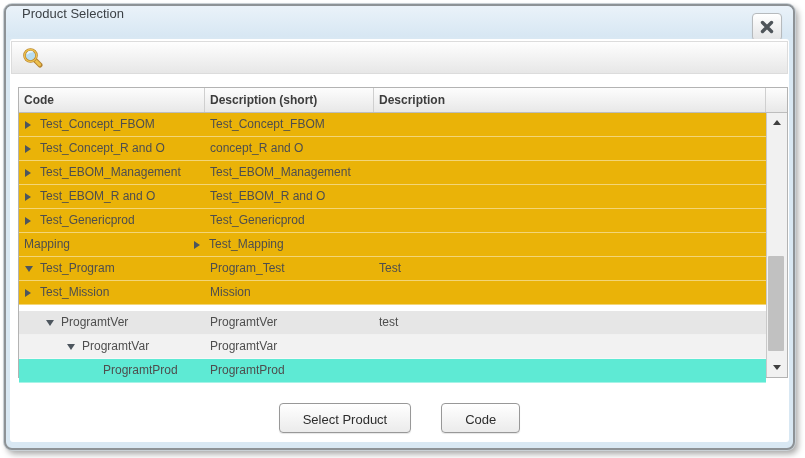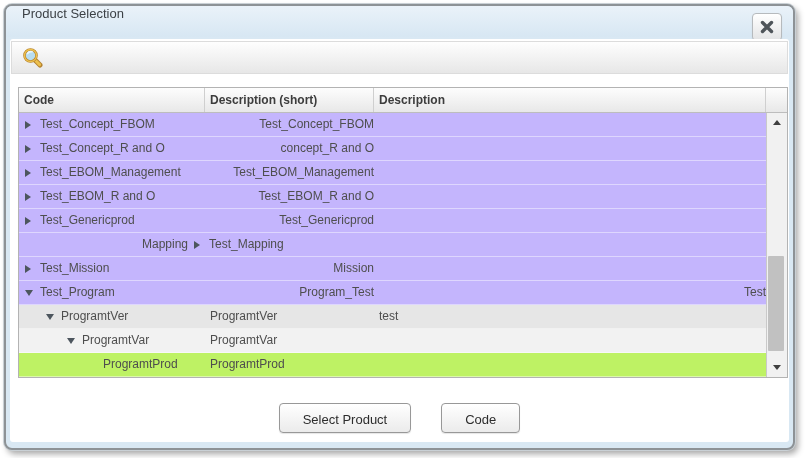--- a/index.html
+++ b/index.html
@@ -41,24 +41,24 @@
     white-space:nowrap; }
   .hc-code  { width:186px; }
   .hc-short { width:169px; }
   .hc-desc  { flex:1; }
   .hc-scroll{ width:21px; border-right:none; padding:0; }
 
   .grid-body { display:flex; height:264px; }
   .rows { width:749px; }
   .row { height:24px; display:flex; font-size:12px; color:#4e4e4e;
     border-bottom:1px solid rgba(255,255,255,0.45); cursor:pointer; }
-  .tone-base  { background:#c4b5fd;text-align:right; }
-  .tone-mid   { background:#e6e6e6; }
+  .tone-base  { background:#eab308; }
+  .tone-mid   { background:#e6e6e6;margin-top:6px; }
   .tone-light { background:#f2f2f2; }
-  .tone-selected { background:#bef264; }
+  .tone-selected { background:#5eead4; }
   .cell { line-height:23px; white-space:nowrap; overflow:hidden; }
   .cell-code  { width:186px; display:flex; align-items:center; }
   .cell-short { width:169px; padding-left:5px; }
   .cell-desc  { flex:1; padding-left:5px; }
   .arrow-slot { width:16px; display:inline-flex; align-items:center;
     flex:none; justify-content:flex-start; padding-left:1px; }
   .tri-right { width:0; height:0; border-left:6px solid #4d565e;
     border-top:4px solid transparent; border-bottom:4px solid transparent; }
   .tri-down  { width:0; height:0; border-top:6px solid #4d565e;
     border-left:4px solid transparent; border-right:4px solid transparent; }
@@ -181,36 +181,36 @@
       <span class="arrow-slot" style="margin-left: 5px;">
                   <i class="tri-right"></i>
                 </span>
       <span class="code-text">Test_Mapping</span>
     </div>
     <div class="cell cell-desc"></div>
   </div>
             <div class="row tone-base">
     <div class="cell cell-code">
       <span class="arrow-slot" style="margin-left: 5px;">
-                  <i class="tri-right"></i>
-                </span>
-      <span class="code-text">Test_Mission</span>
-    </div>
-    <div class="cell cell-short">Mission</div>
-    <div class="cell cell-desc"></div>
-  </div>
-            <div class="row tone-base">
-    <div class="cell cell-code">
-      <span class="arrow-slot" style="margin-left: 5px;">
                   <i class="tri-down"></i>
                 </span>
       <span class="code-text">Test_Program</span>
     </div>
     <div class="cell cell-short">Program_Test</div>
     <div class="cell cell-desc">Test</div>
+  </div>
+            <div class="row tone-base">
+    <div class="cell cell-code">
+      <span class="arrow-slot" style="margin-left: 5px;">
+                  <i class="tri-right"></i>
+                </span>
+      <span class="code-text">Test_Mission</span>
+    </div>
+    <div class="cell cell-short">Mission</div>
+    <div class="cell cell-desc"></div>
   </div>
             <div class="row tone-mid">
     <div class="cell cell-code">
       <span class="arrow-slot" style="margin-left: 26px;">
                   <i class="tri-down"></i>
                 </span>
       <span class="code-text">ProgramtVer</span>
     </div>
     <div class="cell cell-short">ProgramtVer</div>
     <div class="cell cell-desc">test</div>

